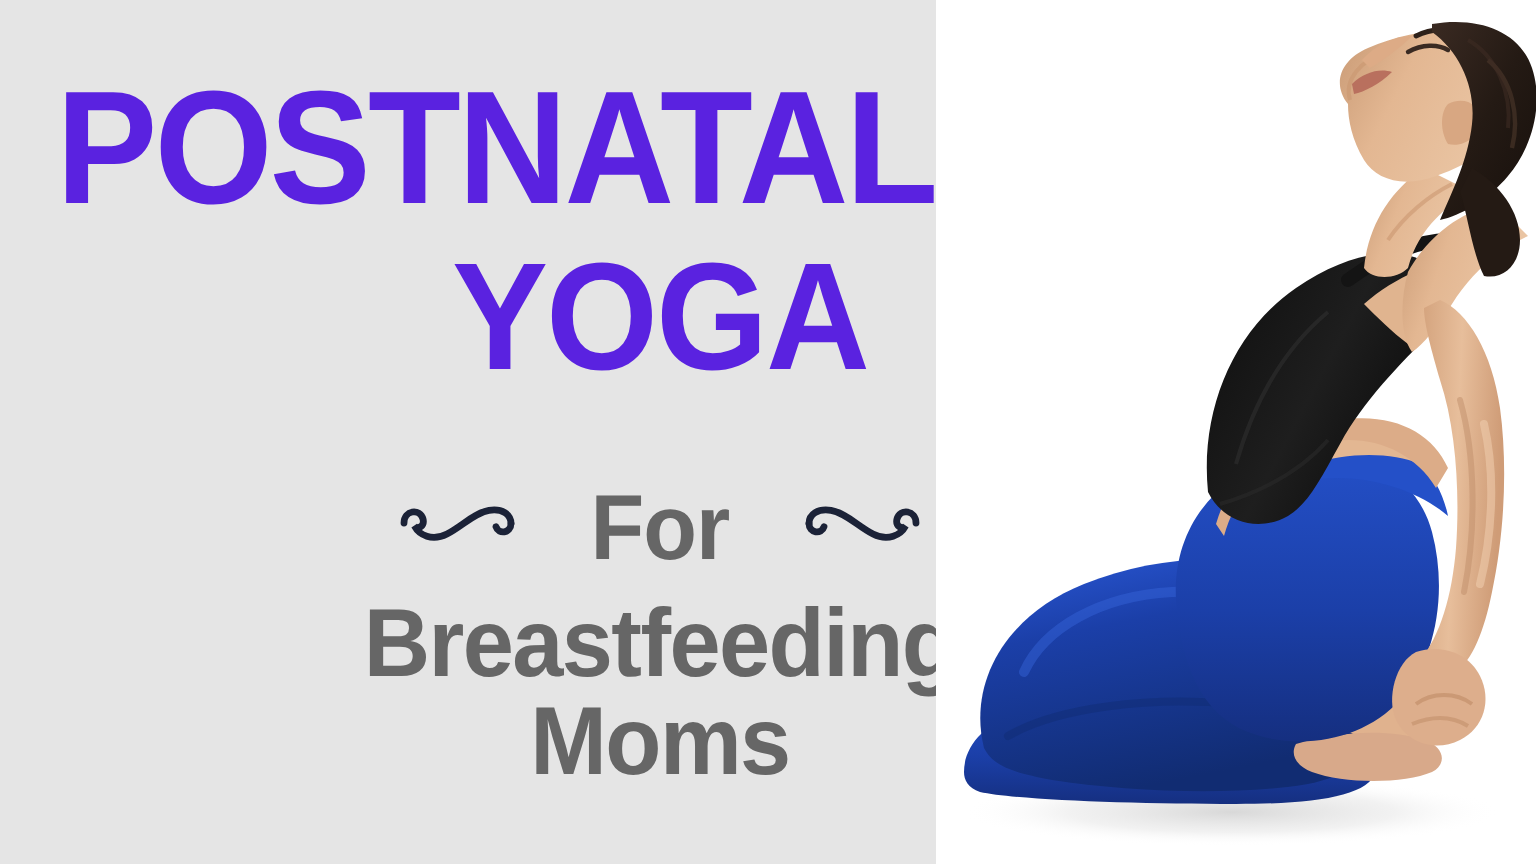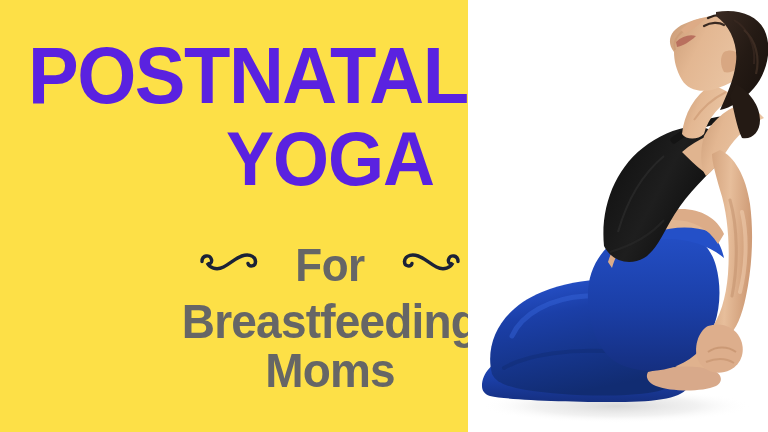--- a/index.html
+++ b/index.html
@@ -6,21 +6,21 @@
   html,body { width:768px; height:432px; }
   body {
     font-family:"Liberation Sans", sans-serif;
     background:#ffffff;
     overflow:hidden;
     position:relative;
   }
   #thumbnail {
     position:absolute; left:0; top:0;
     width:768px; height:432px;
-    background:#fde047;
+    background:#e5e5e5;
     overflow:hidden;
   }
 
   
   .text-col {
     position:absolute;
     left:0; top:0;
     width:520px; height:432px;
   }
 

